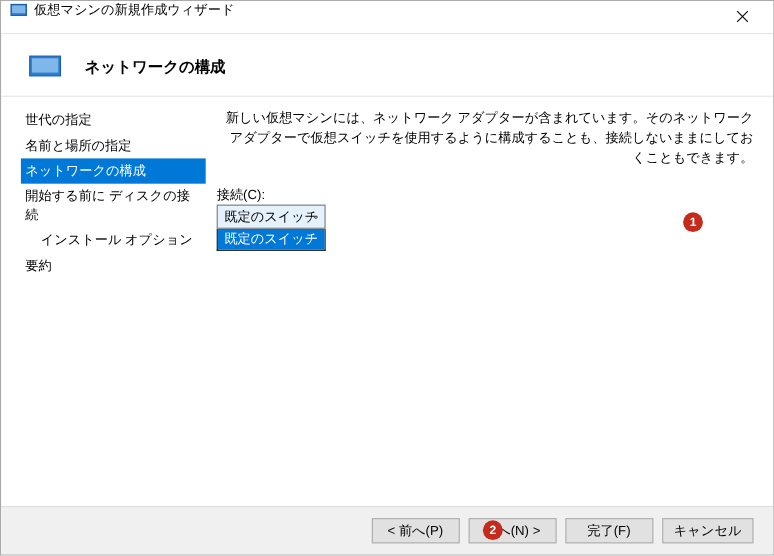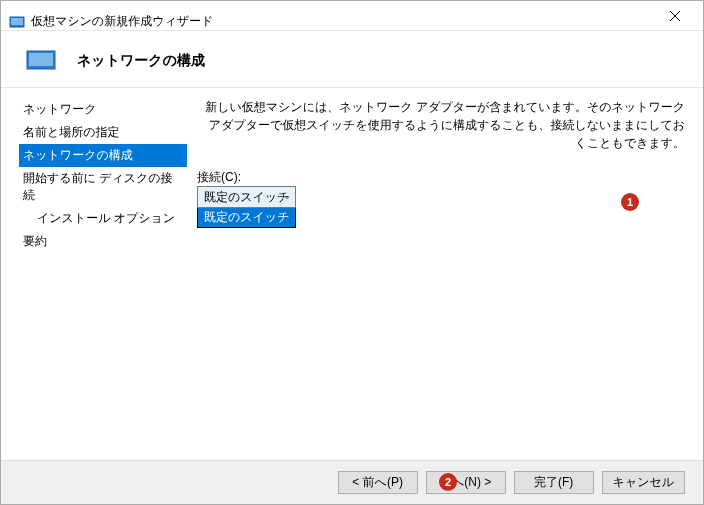--- a/index.html
+++ b/index.html
@@ -1,18 +1,18 @@
 <!DOCTYPE html>
 <html><head>
 <meta charset="utf-8">
 <style>
 * { box-sizing: border-box; margin: 0; padding: 0; font-family: "Yu Gothic UI", "Meiryo", sans-serif; }
 body { background: #fff; width: 704px; height: 505px; overflow: hidden; border: 1px solid #aaa; position: relative; }
 
-.titlebar { height: 30px; display: flex; align-items: flex-end; padding: 0 8px; border-bottom: 1px solid #e5e5e5; background: #fff; }
+.titlebar { height: 30px; display: flex; align-items: flex-start; padding: 0 8px; border-bottom: 1px solid #e5e5e5; background: #fff; }
 .titlebar .icon { width: 16px; height: 16px; margin-right: 6px; display: inline-flex; align-items: center; justify-content: center; }
 .titlebar .title { font-size: 12px; color: #000; flex: 1; }
 .titlebar .close { width: 40px; height: 28px; display: flex; align-items: center; justify-content: center; font-size: 14px; color: #333; cursor: pointer; }
 
 .header { padding: 18px 0 14px 24px; display: flex; align-items: center; }
 .header .hicon { width: 32px; height: 24px; margin-right: 20px; display: inline-flex; align-items: center; justify-content: center; }
 .header h1 { font-size: 14px; font-weight: bold; color: #000; }
 
 .divider { height: 1px; background: #e5e5e5; margin: 0; }
 
@@ -66,21 +66,21 @@
         <rect x="4" y="4" width="24" height="13" fill="#7fb8e8"></rect>
       </svg>
   </span>
   <h1>ネットワークの構成</h1>
 </div>
 
 <div class="divider"></div>
 
 <div class="content">
   <div class="sidebar">
-    <div class="sidebar-item">ネットワーク</div>
+    <div class="sidebar-item">世代の指定</div>
     <div class="sidebar-item">名前と場所の指定</div>
     <div class="sidebar-item active">ネットワークの構成</div>
     <div class="sidebar-item">開始する前に ディスクの接続</div>
     <div class="sidebar-item indent">インストール オプション</div>
     <div class="sidebar-item">要約</div>
   </div>
 
   <div class="main">
     <div class="description">新しい仮想マシンには、ネットワーク アダプターが含まれています。そのネットワーク アダプターで仮想スイッチを使用するように構成することも、接続しないままにしておくこともできます。</div>
     <div class="field-row">

